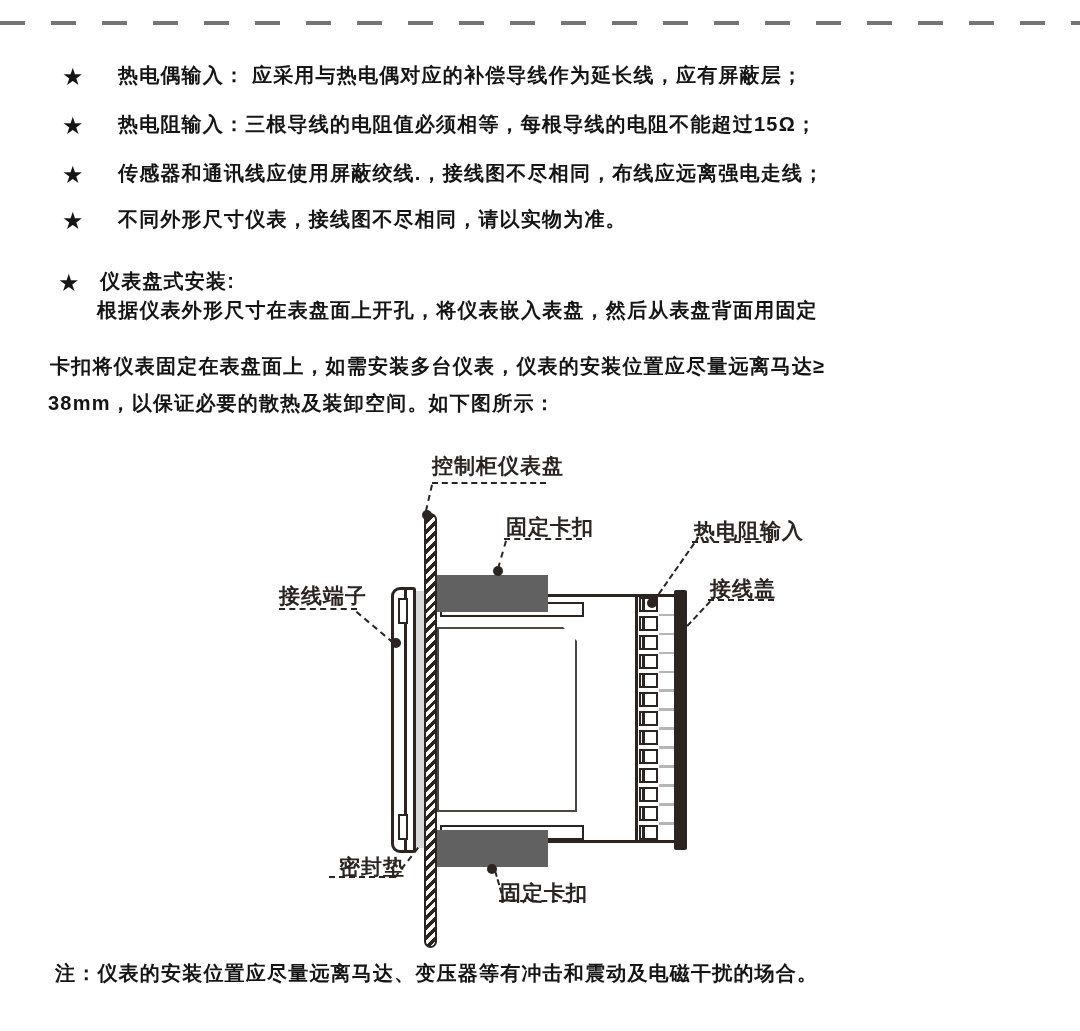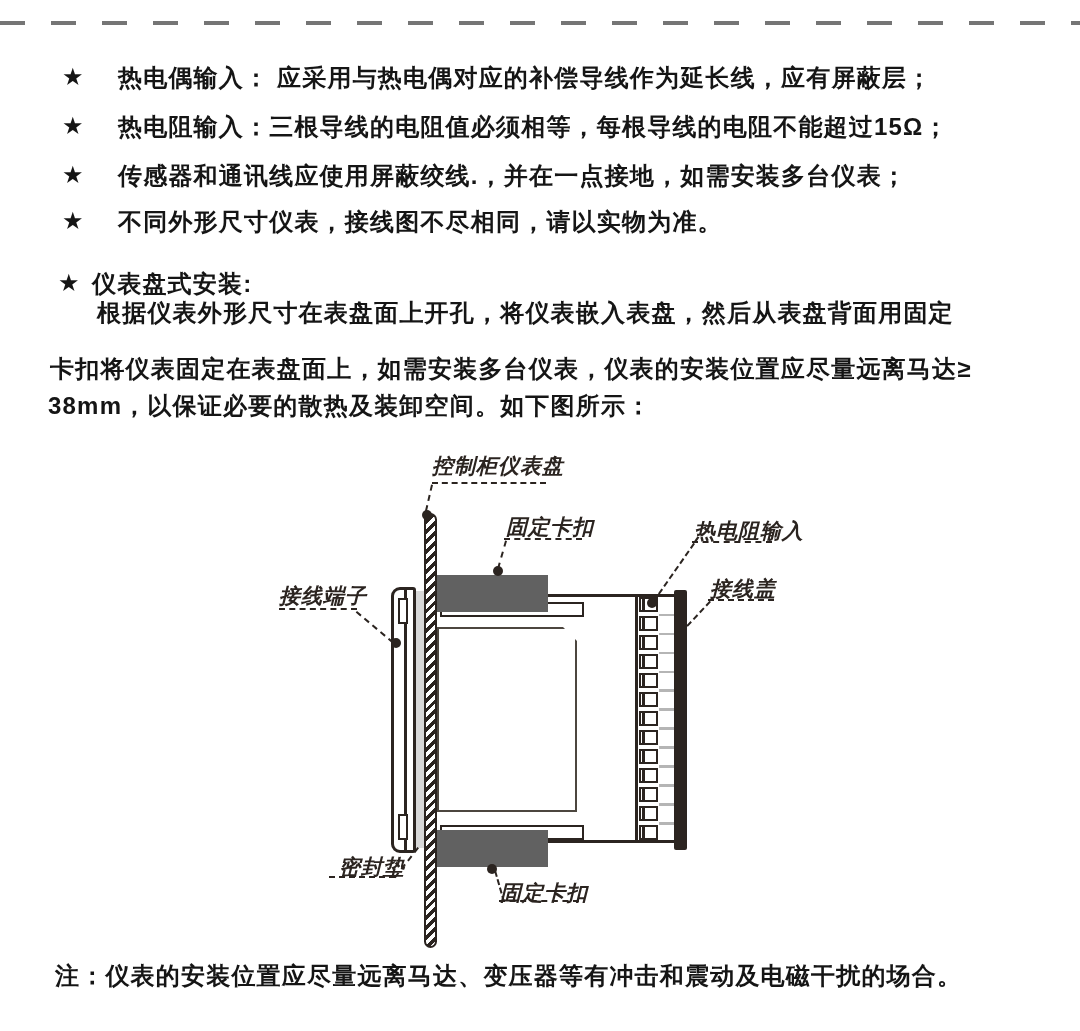--- a/index.html
+++ b/index.html
@@ -9,21 +9,21 @@
     font-family:"Liberation Sans","DejaVu Sans",sans-serif;
     color:#151515;
   }
   .abs{position:absolute;}
   
   .top-rule{
     left:0;top:21px;width:1080px;height:4px;
     background:repeating-linear-gradient(to right,#757575 0 25px,transparent 25px 51px);
   }
   
-  .bodytxt{font-size:24px;font-weight:700;letter-spacing:1.2px;white-space:nowrap;}
+  .bodytxt{font-size:20px;font-weight:700;letter-spacing:1.2px;white-space:nowrap;}
   .star{font-size:24px;font-weight:700;}
   
   .stroke{border:3px solid #2b2420;background:#fff;box-sizing:border-box;}
   .thin{border-width:2.5px;}
   .fill-dark{background:#2b2420;}
   .clip{background:#616161;}
   .label{font-size:21px;font-weight:600;letter-spacing:1px;white-space:nowrap;color:#2b2420;}
   .hdash{border-top:2.5px dashed #2b2420;height:0;}
   .ldr{border-top:2.5px dashed #2b2420;height:0;transform-origin:0 0;}
   .dot{width:10px;height:10px;border-radius:50%;background:#2b2420;}
@@ -57,33 +57,33 @@
 
 <div class="abs top-rule"></div>
 
 <div class="abs star" style="left:62px;top:63px">★</div>
 <div class="abs bodytxt" style="left:118px;top:62px">热电偶输入： 应采用与热电偶对应的补偿导线作为延长线，应有屏蔽层；</div>
 
 <div class="abs star" style="left:62px;top:112px">★</div>
 <div class="abs bodytxt" style="left:118px;top:111px">热电阻输入：三根导线的电阻值必须相等，每根导线的电阻不能超过15Ω；</div>
 
 <div class="abs star" style="left:62px;top:161px">★</div>
-<div class="abs bodytxt" style="left:118px;top:160px">传感器和通讯线应使用屏蔽绞线.，并在一点接地，如需安装多台仪表；</div>
+<div class="abs bodytxt" style="left:118px;top:160px">传感器和通讯线应使用屏蔽绞线.，接线图不尽相同，布线应远离强电走线；</div>
 
 <div class="abs star" style="left:62px;top:207px">★</div>
 <div class="abs bodytxt" style="left:118px;top:206px">不同外形尺寸仪表，接线图不尽相同，请以实物为准。</div>
 
 <div class="abs star" style="left:58px;top:269px">★</div>
-<div class="abs bodytxt" style="left:92px;top:268px">仪表盘式安装:</div>
+<div class="abs bodytxt" style="left:100px;top:268px">仪表盘式安装:</div>
 
 <div class="abs bodytxt" style="left:97px;top:297px">根据仪表外形尺寸在表盘面上开孔，将仪表嵌入表盘，然后从表盘背面用固定</div>
 <div class="abs bodytxt" style="left:50px;top:353px">卡扣将仪表固定在表盘面上，如需安装多台仪表，仪表的安装位置应尽量远离马达≥</div>
 <div class="abs bodytxt" style="left:48px;top:390px">38mm，以保证必要的散热及装卸空间。如下图所示：</div>
 
-<div class="abs" style="left:0;top:0;width:1080px;height:1031px;pointer-events:none;font-style:italic;">
+<div class="abs" style="left:0;top:0;width:1080px;height:1031px;pointer-events:none;">
 
   <div class="abs stroke" style="left:434px;top:594px;width:204px;height:249px;"></div>
 
   <div class="abs display"></div>
 
   <div class="abs stroke thin" style="left:440px;top:602px;width:144px;height:15px;"></div>
   <div class="abs stroke thin" style="left:440px;top:825px;width:144px;height:15px;"></div>
 
   <div class="abs clip" style="left:436px;top:575px;width:112px;height:37px;"></div>
   <div class="abs clip" style="left:436px;top:830px;width:112px;height:37px;"></div>

